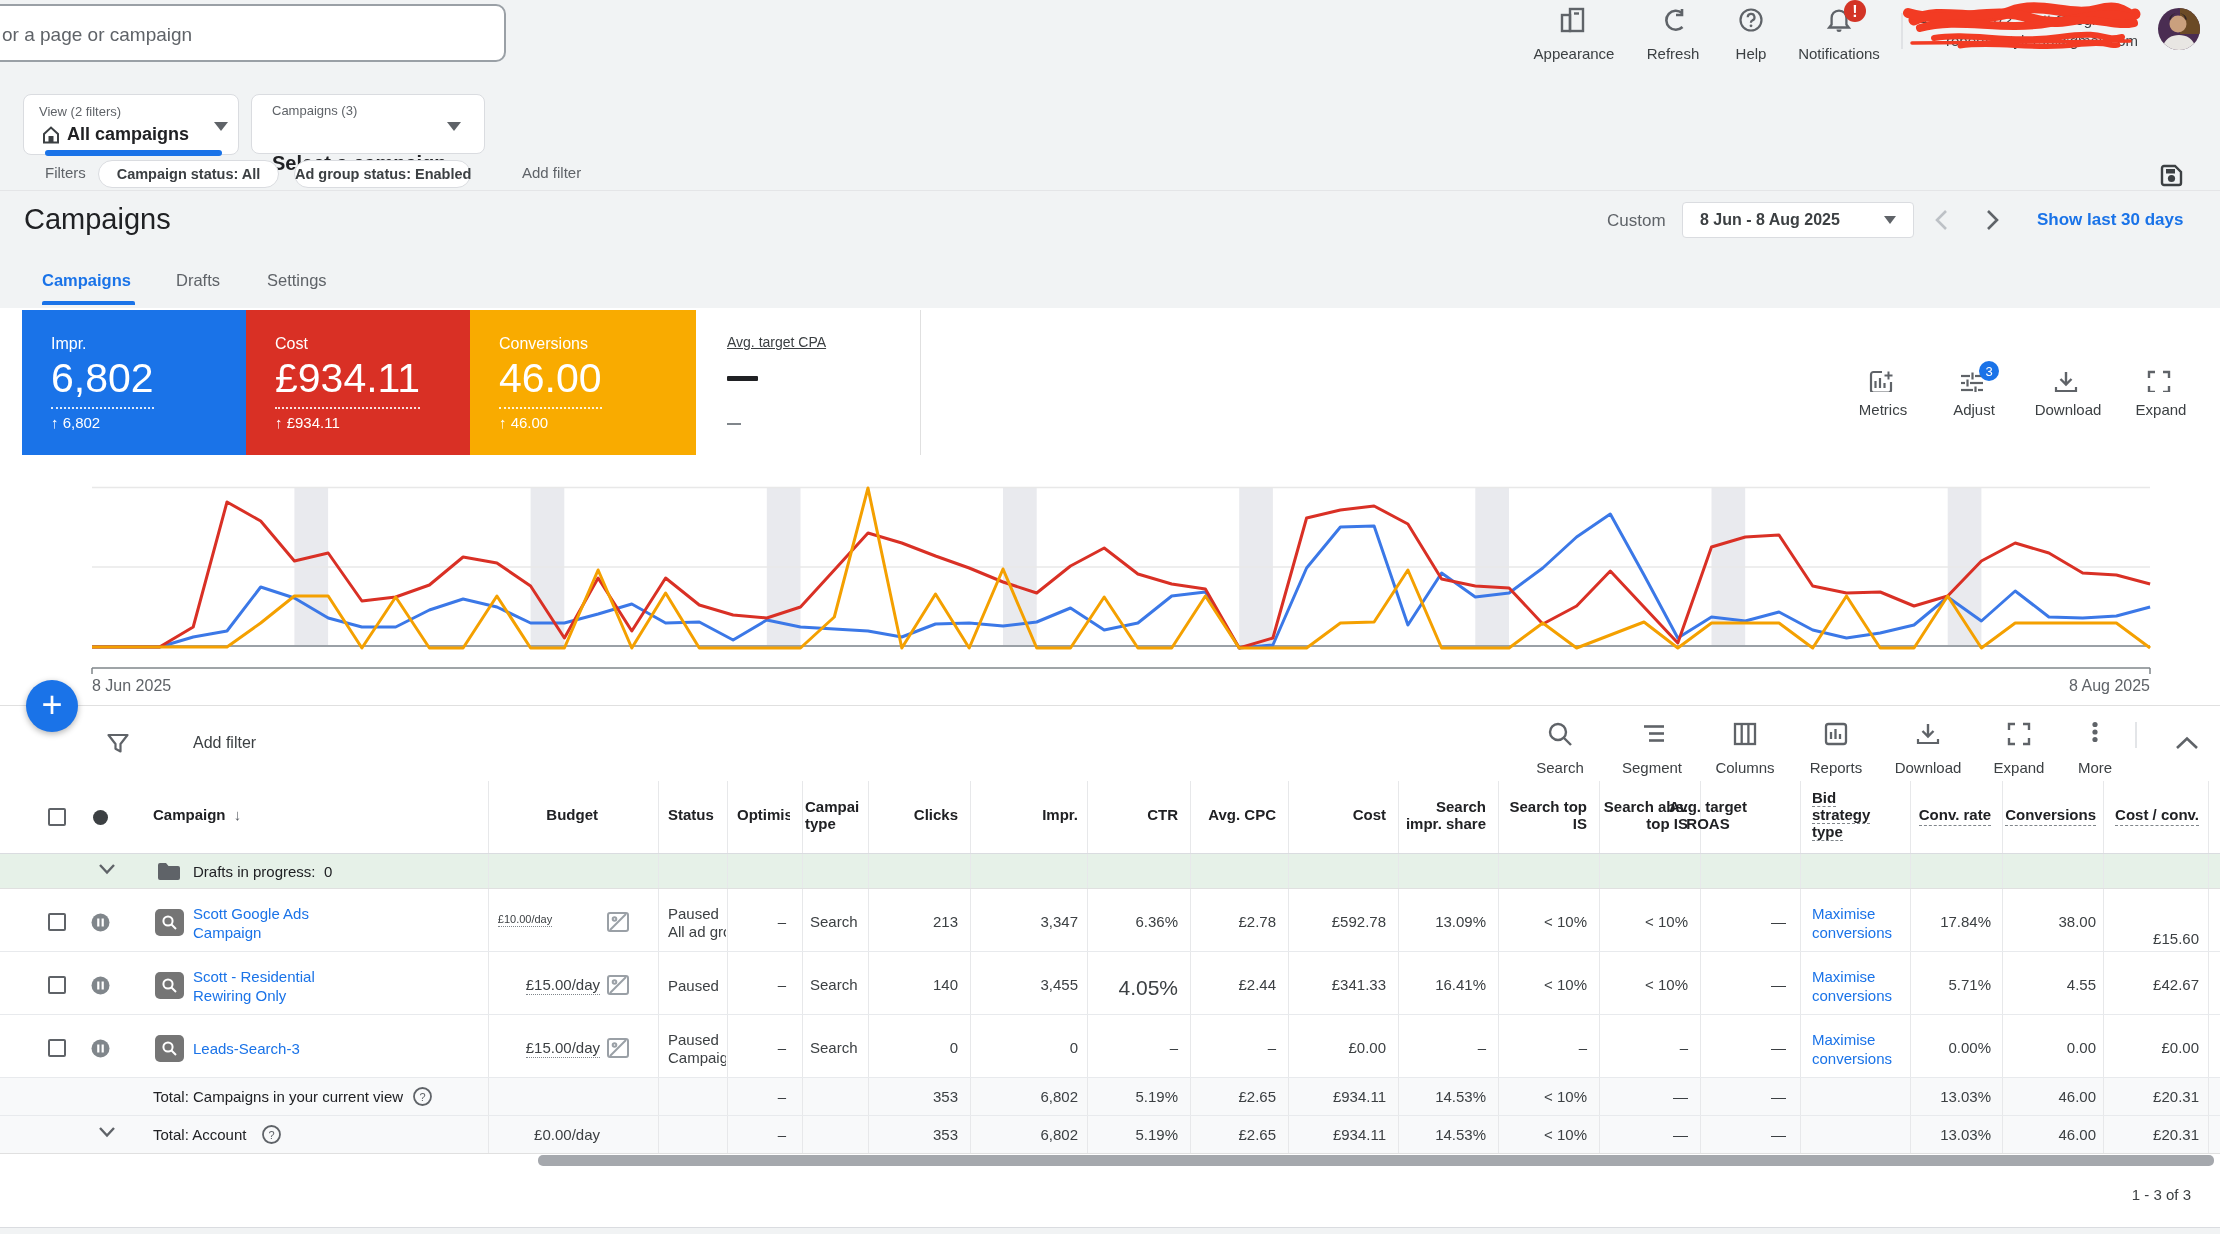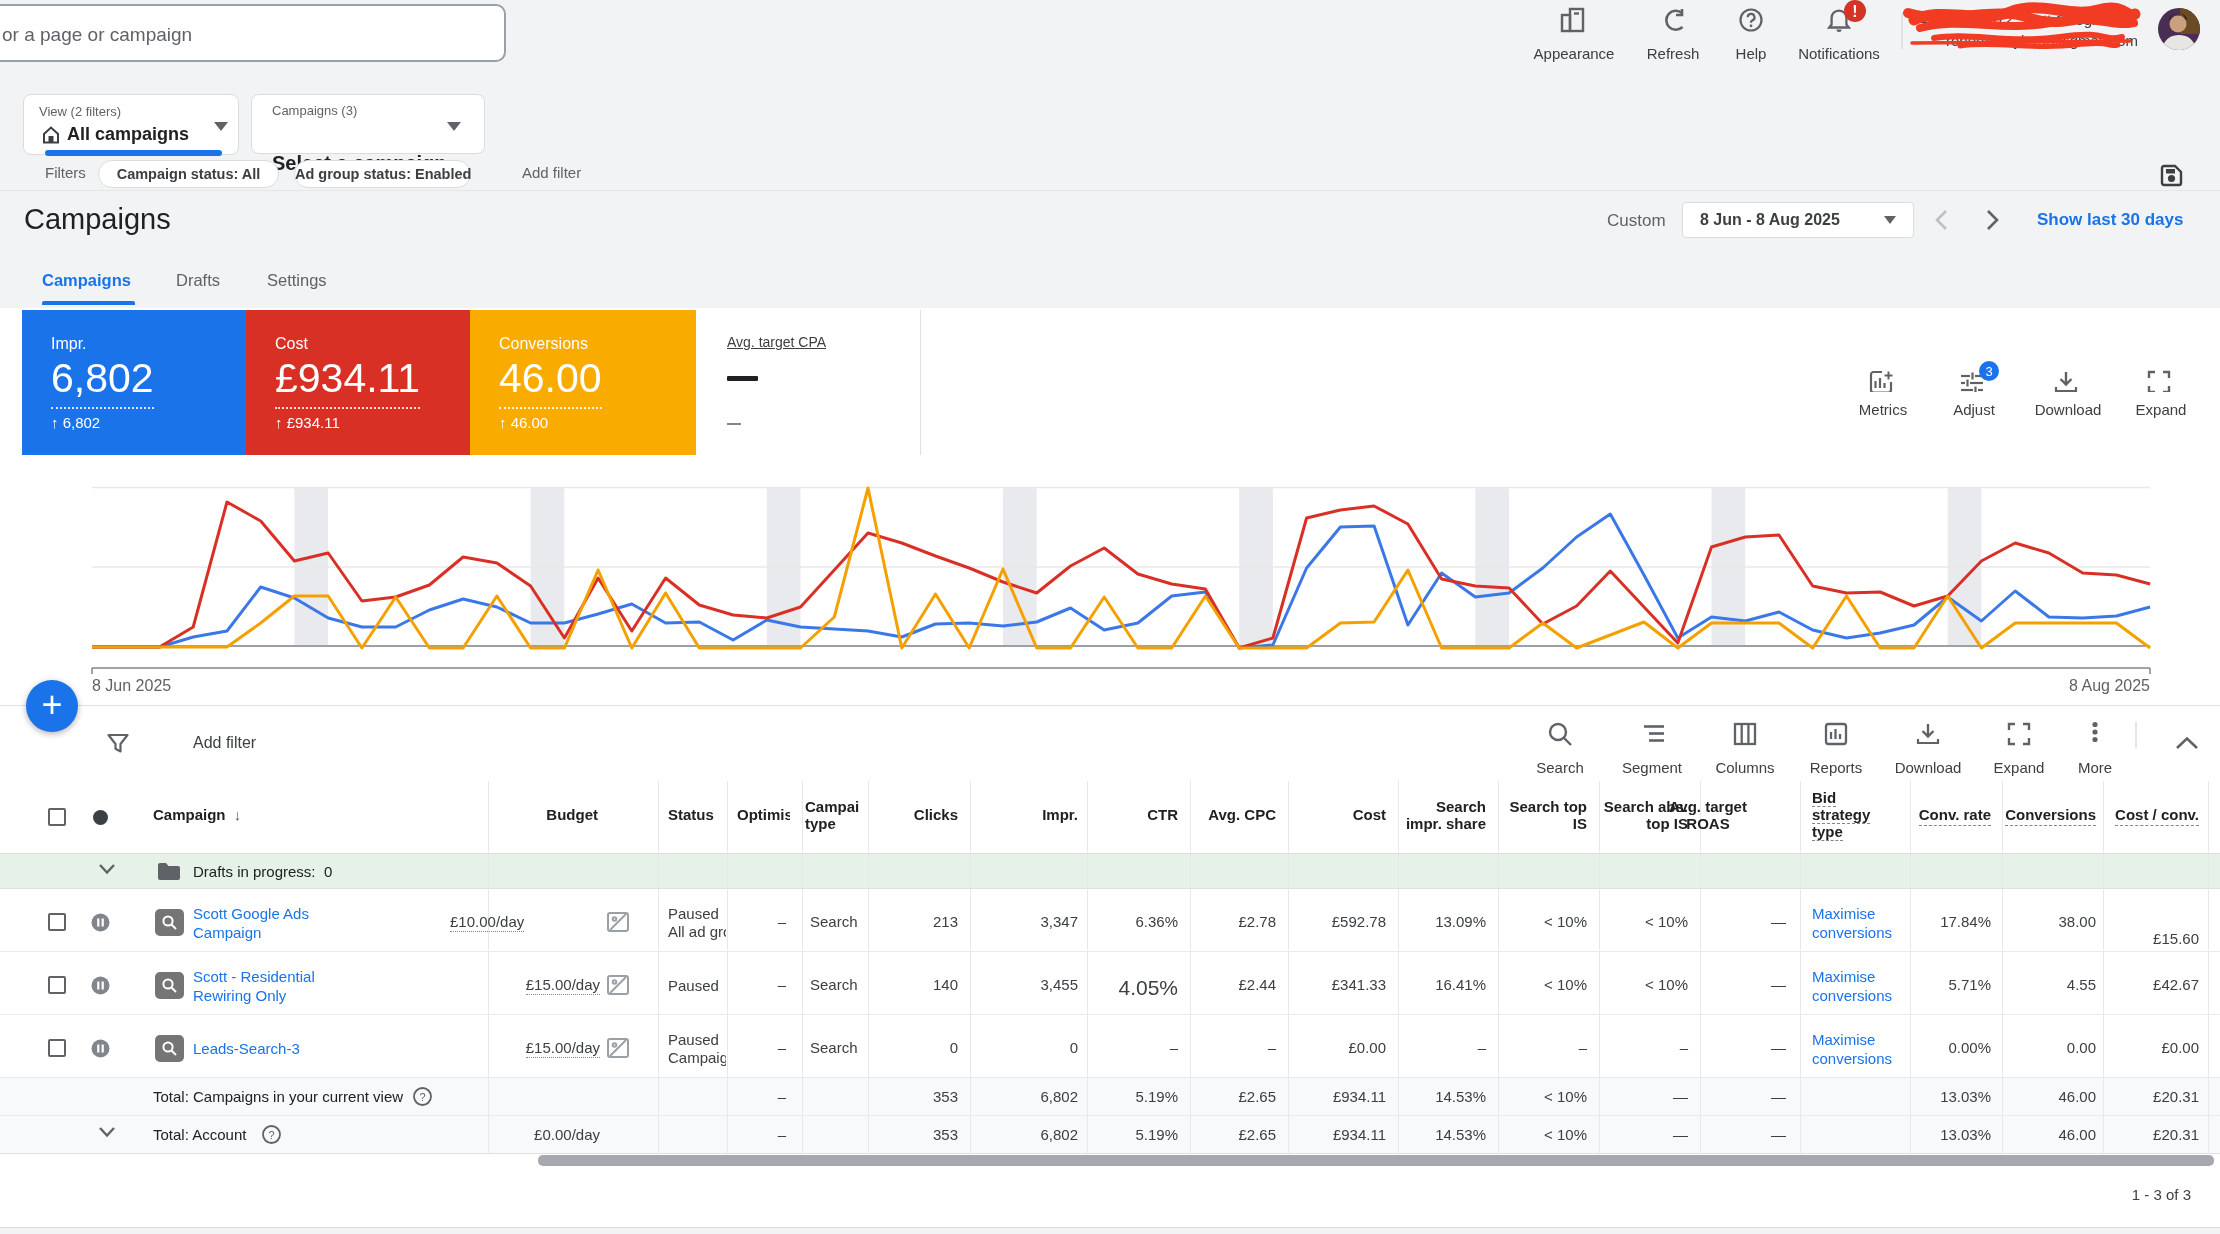--- a/index.html
+++ b/index.html
@@ -323,21 +323,21 @@
     <circle cx="9.5" cy="9.5" r="9" fill="#80868b"></circle>
     <rect x="6.2" y="5.5" width="2.2" height="8" fill="#fff"></rect>
     <rect x="10.6" y="5.5" width="2.2" height="8" fill="#fff"></rect>
   </svg>
 <svg class="abs" style="left:155px;top:909px;" width="29" height="27" viewBox="0 0 29 27">
     <rect width="29" height="27" rx="5" fill="#757575"></rect>
     <circle cx="13" cy="12" r="4.6" fill="none" stroke="#fff" stroke-width="2"></circle>
     <line x1="16.5" y1="15.5" x2="21" y2="20" stroke="#fff" stroke-width="2"></line>
   </svg>
 <div class="abs" style="left:193px;top:904px;font-size:15px;color:#1a73e8;line-height:19px;">Scott Google Ads<br>Campaign</div>
-<div class="abs" style="left:450px;top:913px;width:150px;text-align:left;font-size:15px;color:#3c4043;"><span style="border-bottom:1.5px dotted #80868b;padding-bottom:1px;">£10.00/day</span></div>
+<div class="abs" style="left:450px;top:913px;width:150px;text-align:center;font-size:11px;color:#3c4043;"><span style="border-bottom:1.5px dotted #80868b;padding-bottom:1px;">£10.00/day</span></div>
 <svg class="abs" style="left:606px;top:911px;" width="24" height="22" viewBox="0 0 24 22">
     <g fill="none" stroke="#9aa0a6" stroke-width="2">
       <rect x="2" y="2" width="20" height="18" rx="2"></rect>
       <path d="M4 19 L20 3"></path>
       <circle cx="8.5" cy="8" r="1.8"></circle>
     </g>
   </svg>
 <div class="abs" style="left:668px;top:904px;font-size:15px;color:#3c4043;line-height:19px;">Paused</div>
 <div class="abs" style="left:668px;top:923px;width:58px;overflow:hidden;white-space:nowrap;font-size:15px;color:#3c4043;"><span style="border-bottom:1.5px dashed #80868b;padding-bottom:1px;">All ad gro</span></div>
 <div class="abs" style="left:636px;top:913px;width:150px;text-align:right;font-size:15px;color:#3c4043;">–</div>

